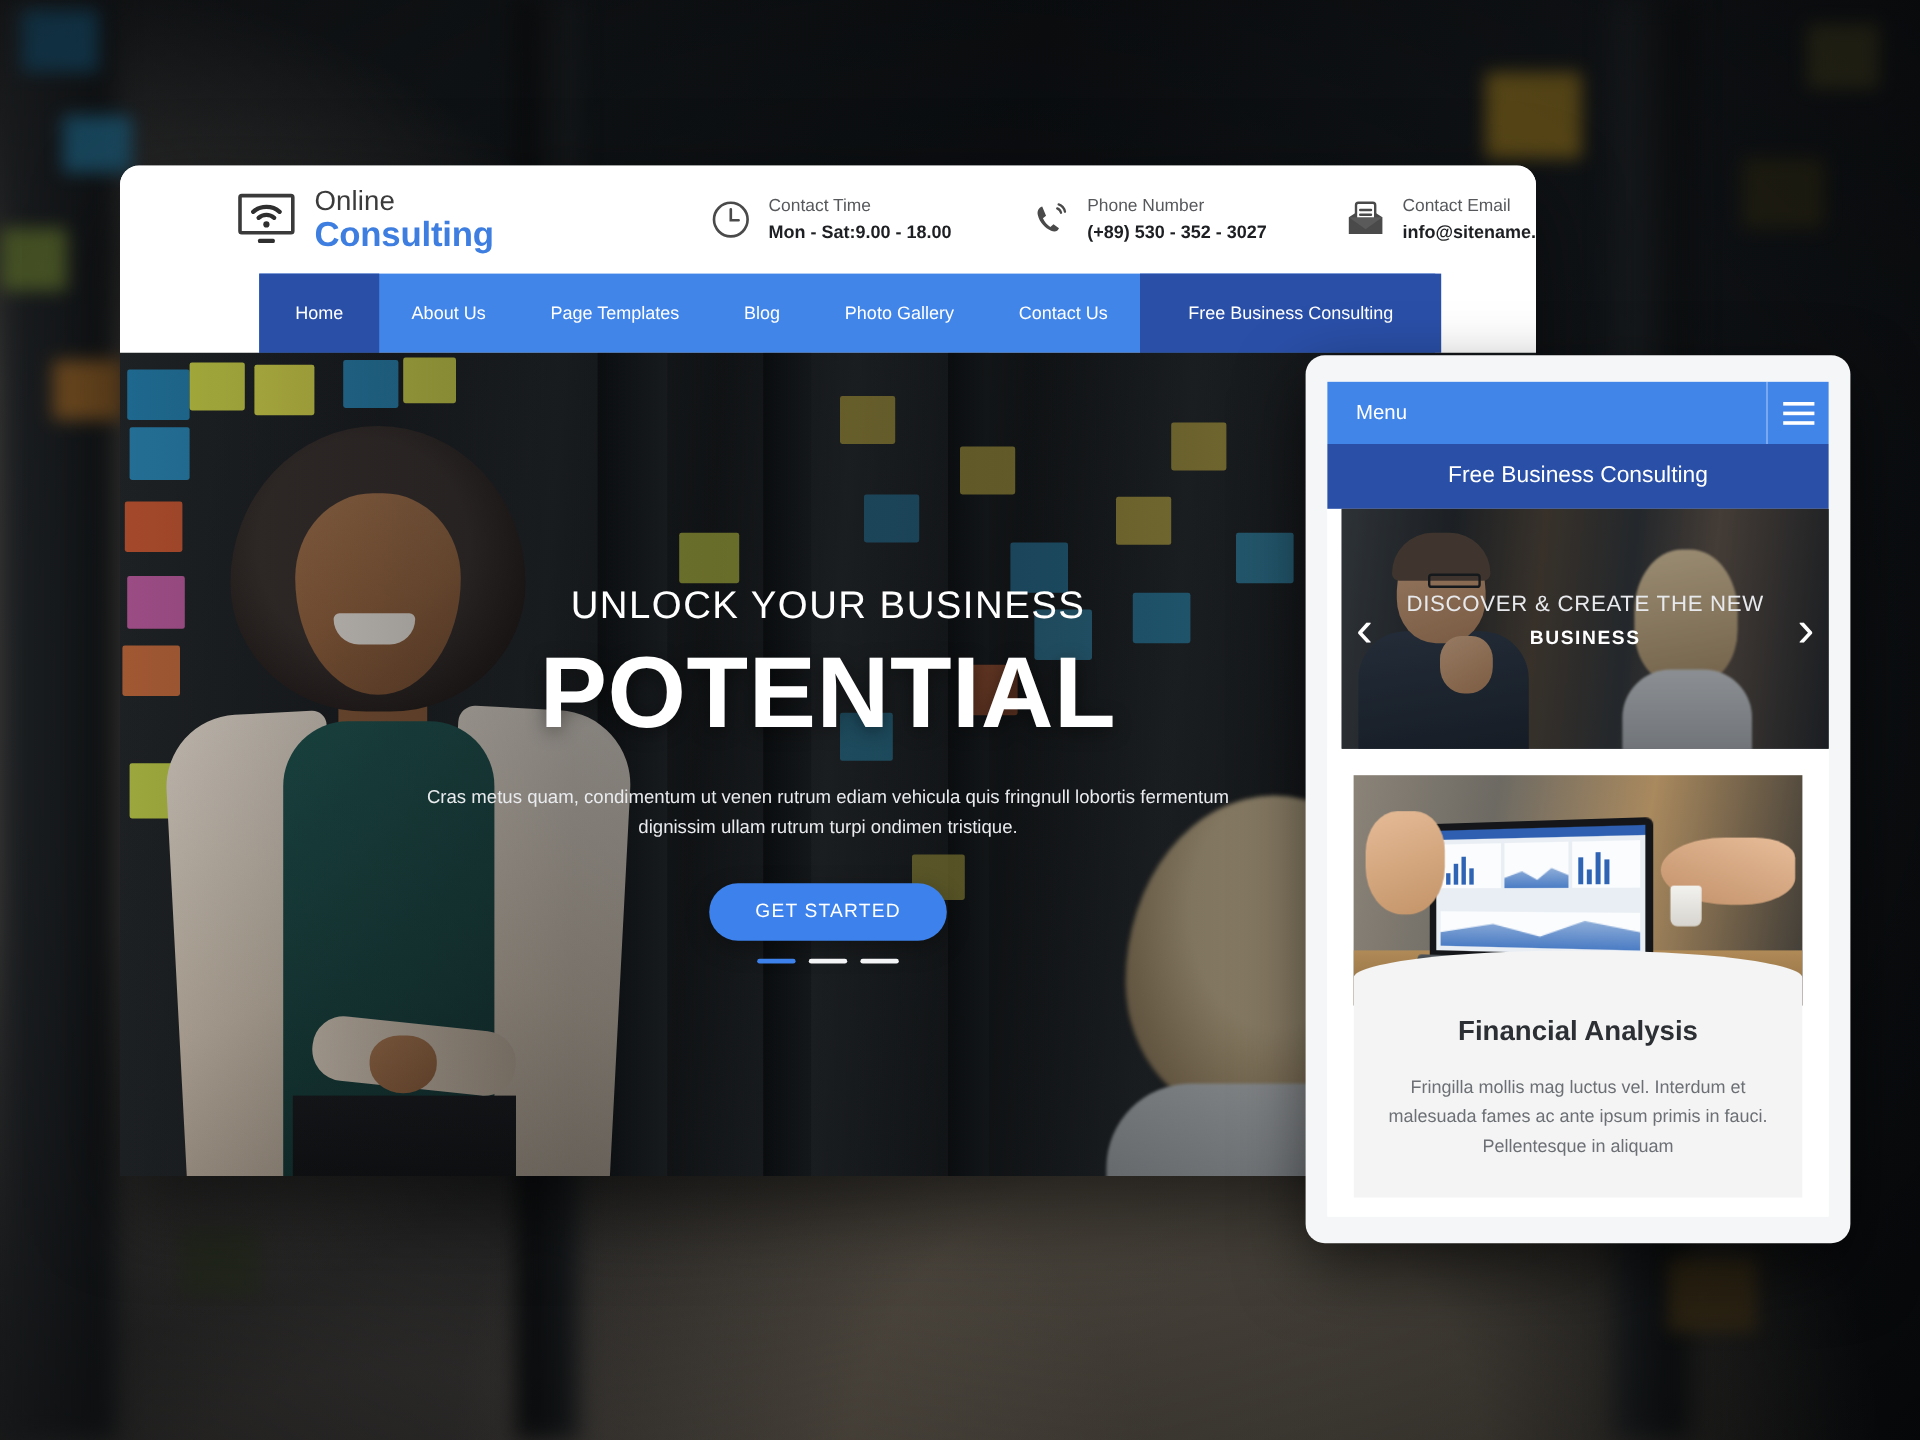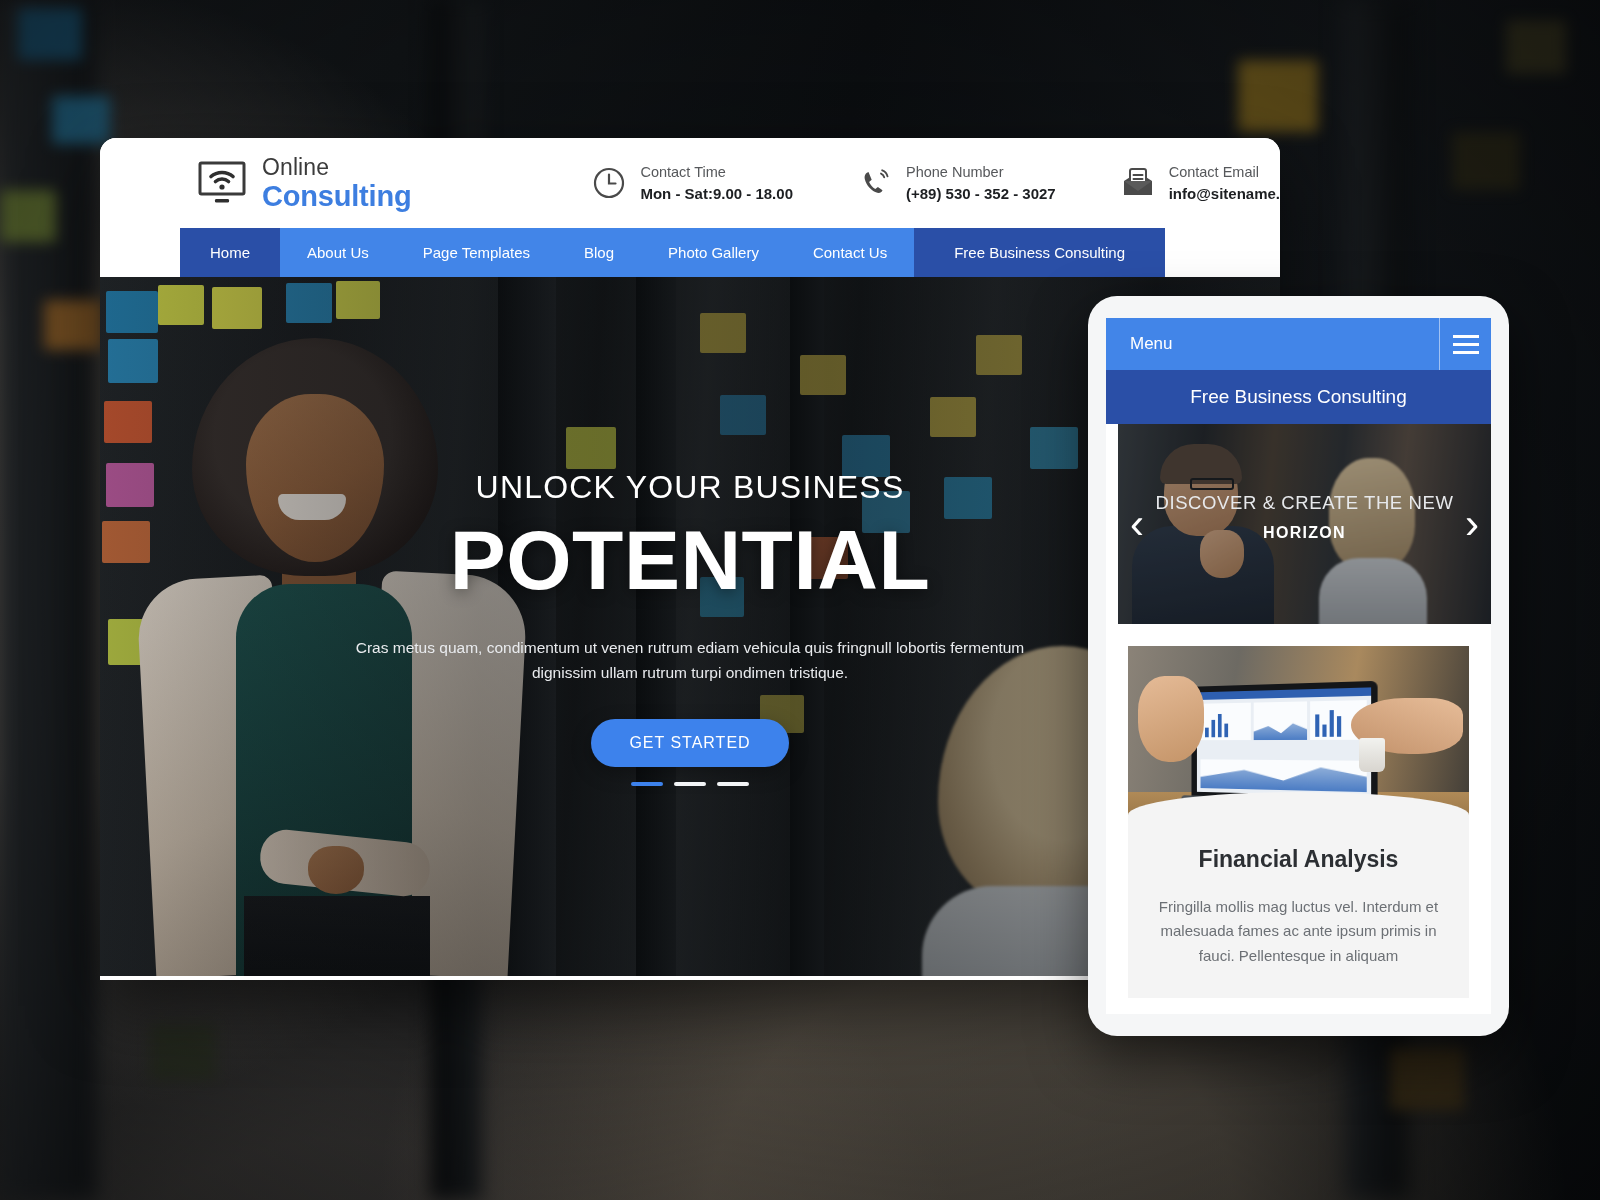--- a/index.html
+++ b/index.html
@@ -39,22 +39,22 @@
   .logo-top { font-size:23px; color:#3b3b3b; letter-spacing:.1px; }
   .logo-bot { font-size:29px; font-weight:bold; color:#3d7ee0; letter-spacing:-.2px; margin-top:3px; }
 
   .contacts { display:flex; align-items:center; gap:0; margin-left:180px; }
   .contact { display:flex; align-items:center; gap:13px; padding-right:64px; }
   .c-ico { width:36px; height:36px; flex:none; color:#4a4a4a; }
   .c-lbl { font-size:14.5px; color:#56585b; line-height:1.45; }
   .c-val { font-size:15px; color:#1d1f22; font-weight:bold; line-height:1.45; white-space:nowrap; }
 
   
-  .d-nav { height:49px; background:#4285e8; display:flex; align-items:stretch;
-           margin-left:80px; width:980px; }
+  .d-nav { height:66px; background:#4285e8; display:flex; align-items:stretch;
+           margin-left:116px; width:980px; }
   .nav-item { display:flex; align-items:center; padding:0 27px; font-size:15px; color:#fff;
               white-space:nowrap; }
   .nav-item.active { background:#2a4fa7; padding:0 30px; }
   .nav-cta { margin-left:auto; background:#2a4fa7; display:flex; align-items:center;
              padding:0 40px; font-size:15px; color:#fff; white-space:nowrap; }
 
   
   .hero { position:relative; height:699px; overflow:hidden; background:#1b1e22; }
   .hero-photo { position:absolute; inset:0; }
   .hero-wall { position:absolute; inset:0;
@@ -110,22 +110,22 @@
   .h-sub { margin:26px auto 0; width:730px; font-size:15.5px; line-height:1.62; color:#e9ebee; }
   .h-btn { margin:34px auto 0; display:inline-block; background:#3d82ec; color:#fff;
            font-size:16px; letter-spacing:1px; padding:15px 38px; border-radius:26px;
            box-shadow:0 6px 20px rgba(0,0,0,.3); cursor:pointer; }
   .dots { position:absolute; left:0; right:0; top:505px; display:flex; justify-content:center;
           gap:11px; z-index:4; }
   .dot { width:32px; height:4px; background:#f2f4f6; border-radius:2px; cursor:pointer; }
   .dot.on { background:#3d82ec; }
 
   
-  .phone { position:absolute; left:1088px; top:296px; width:421px; height:740px;
-           background:#f5f6f7; border-radius:29px; padding:22px 18px;
+  .phone { position:absolute; left:1088px; top:296px; width:454px; height:740px;
+           background:#f5f6f7; border-radius:16px; padding:22px 18px;
            box-shadow:0 22px 56px rgba(0,0,0,.55); }
   .m-screen { width:100%; height:100%; background:#fff; overflow:hidden; position:relative; }
   .m-menubar { height:52px; background:#4285e8; display:flex; align-items:center; }
   .m-menutxt { flex:1; padding-left:24px; color:#fff; font-size:17px; }
   .m-burger { width:52px; height:52px; border-left:1px solid rgba(255,255,255,.5);
               display:flex; flex-direction:column; justify-content:center; align-items:center; gap:5px; cursor:pointer; }
   .m-burger i { display:block; width:26px; height:3px; background:#fff; }
   .m-cta { height:54px; background:#2a4fa7; color:#fff; font-size:19px;
            display:flex; align-items:center; justify-content:center; }
   .m-slide { position:relative; height:200px; overflow:hidden; background:#2b2f33;margin-left:12px; }
@@ -381,21 +381,21 @@
       </div>
       <div class="mp-woman">
         <div class="mw-hair"></div>
         <div class="mw-body"></div>
       </div>
 
       <div class="m-slide-scrim"></div>
 
       <div class="m-slide-txt">
         <div class="m-s1">DISCOVER &amp; CREATE THE NEW</div>
-        <div class="m-s2">HORIZON</div>
+        <div class="m-s2">BUSINESS</div>
       </div>
 
       <div class="m-arrow l">‹</div>
       <div class="m-arrow r">›</div>
     </div>
 
     <div class="m-card">
       <div class="m-photo">
         <div class="desk"></div>
         <div class="laptop">

